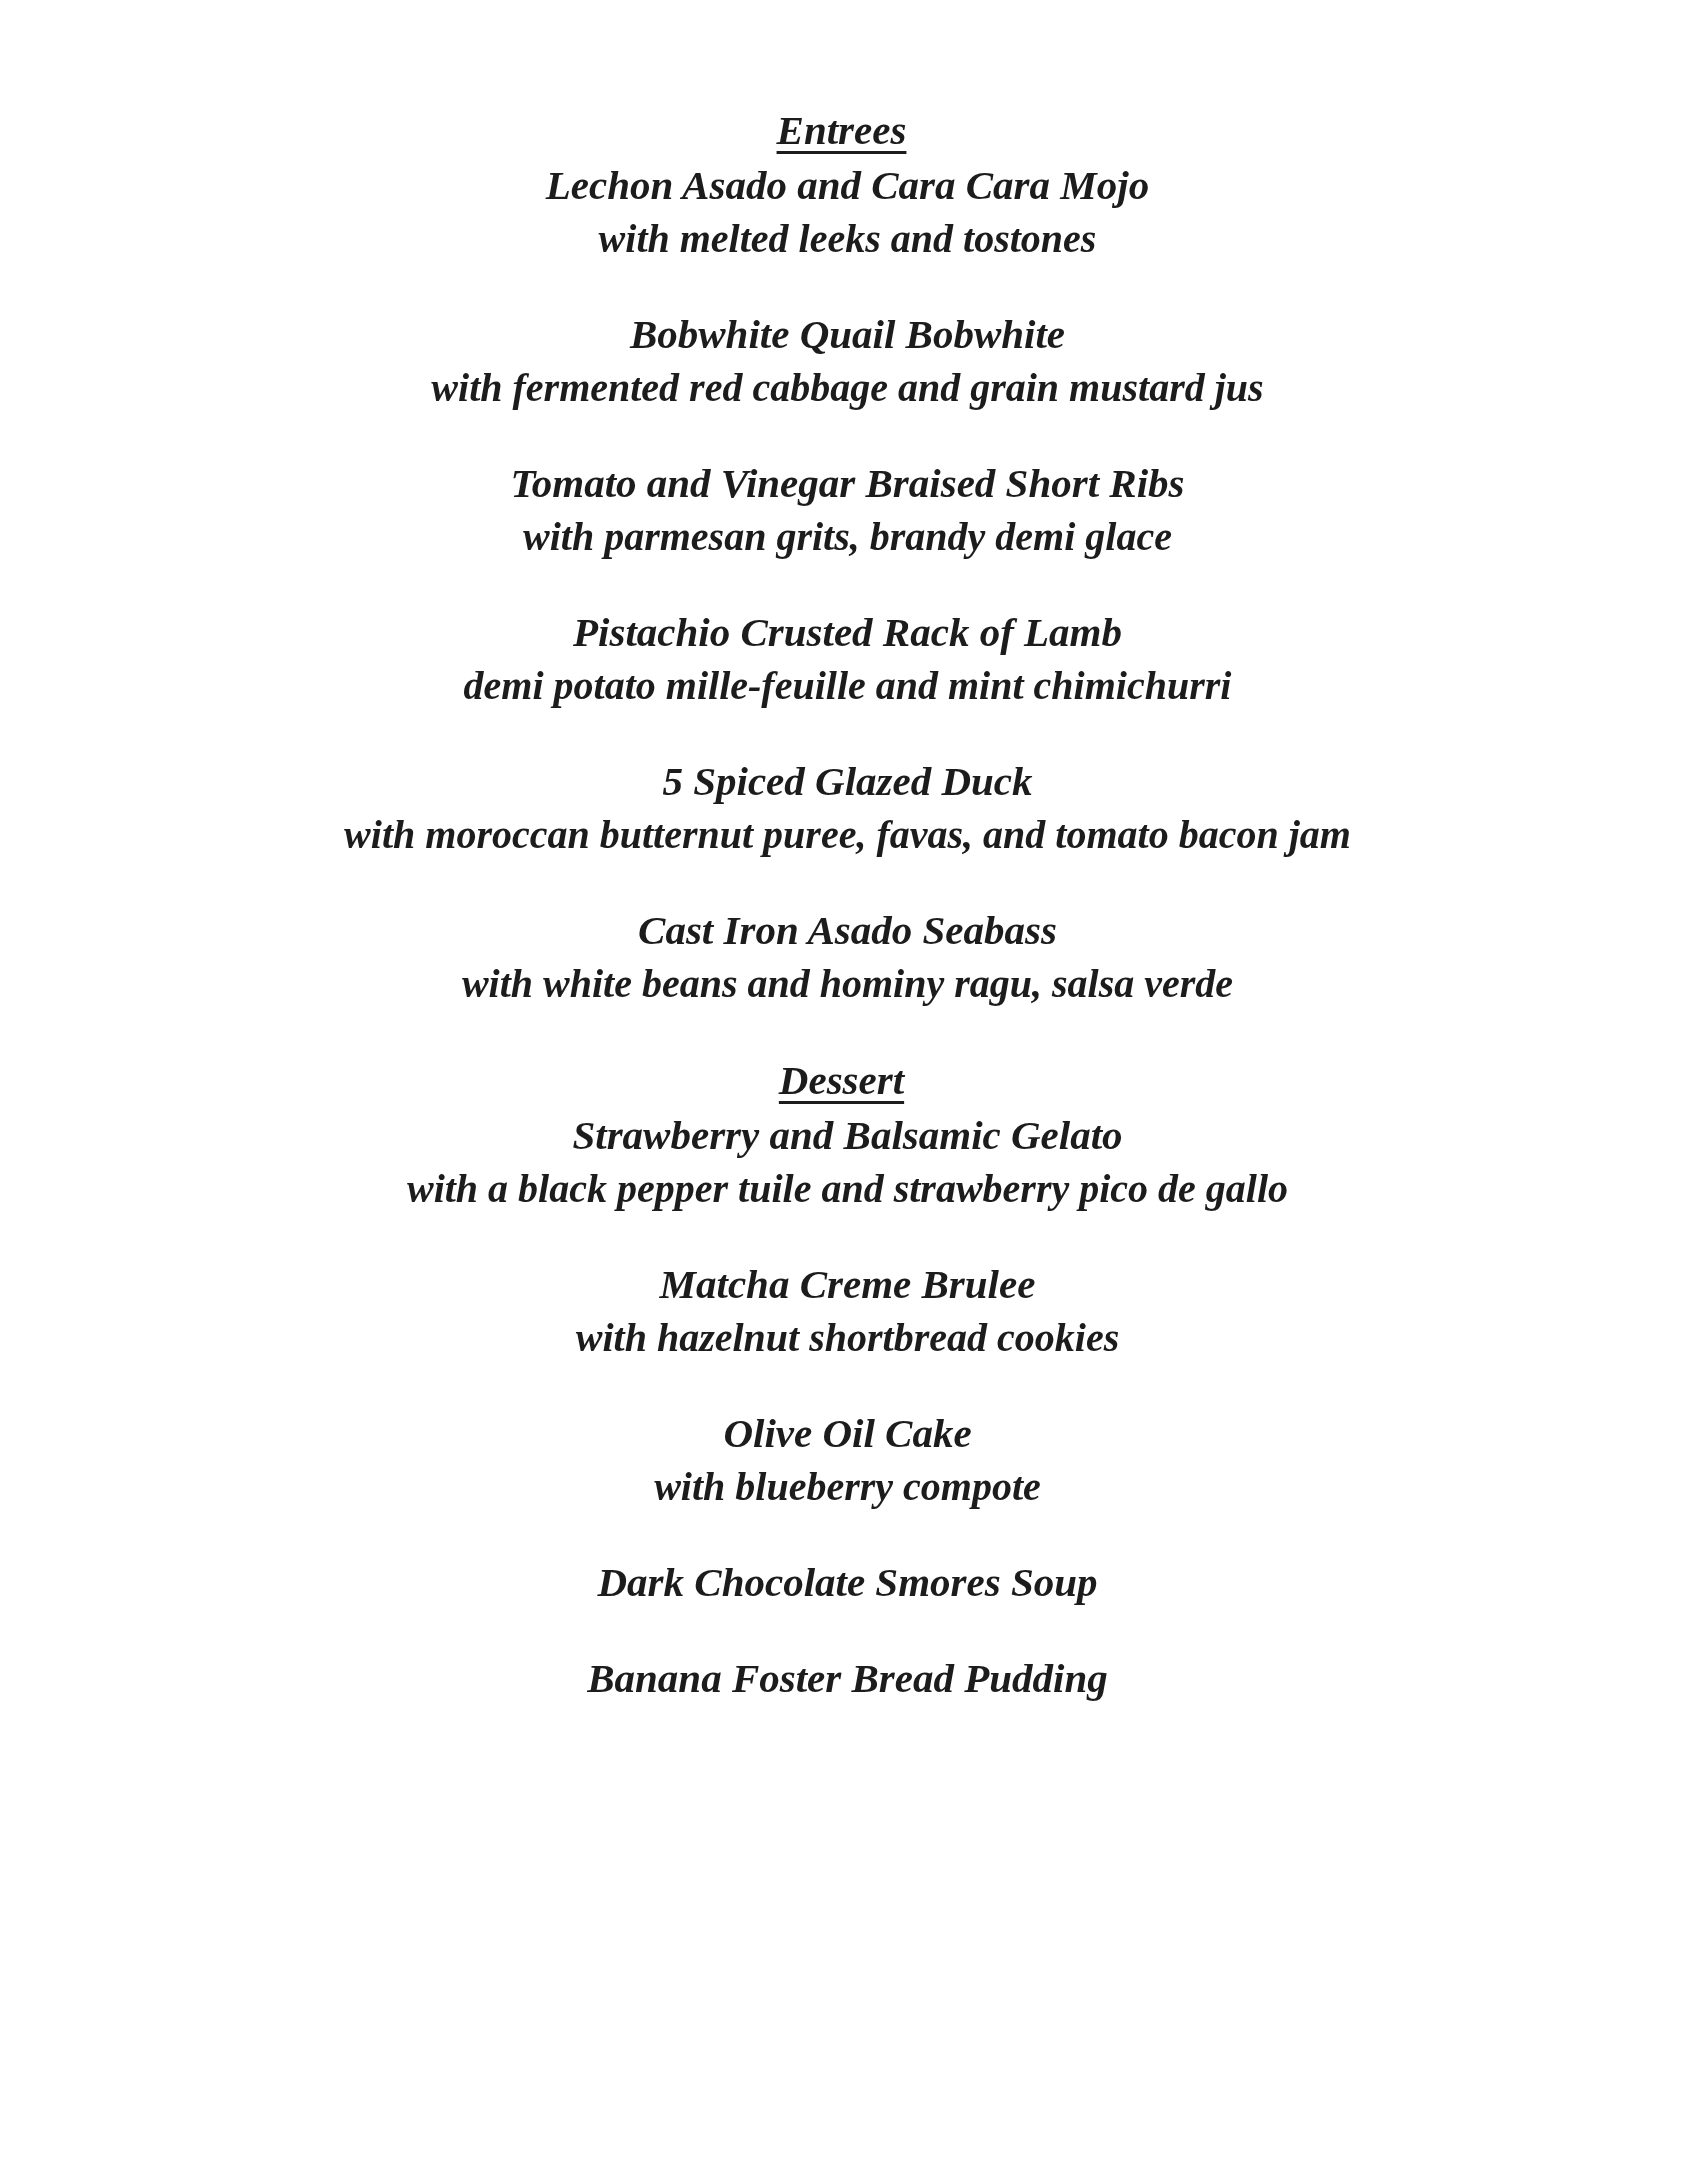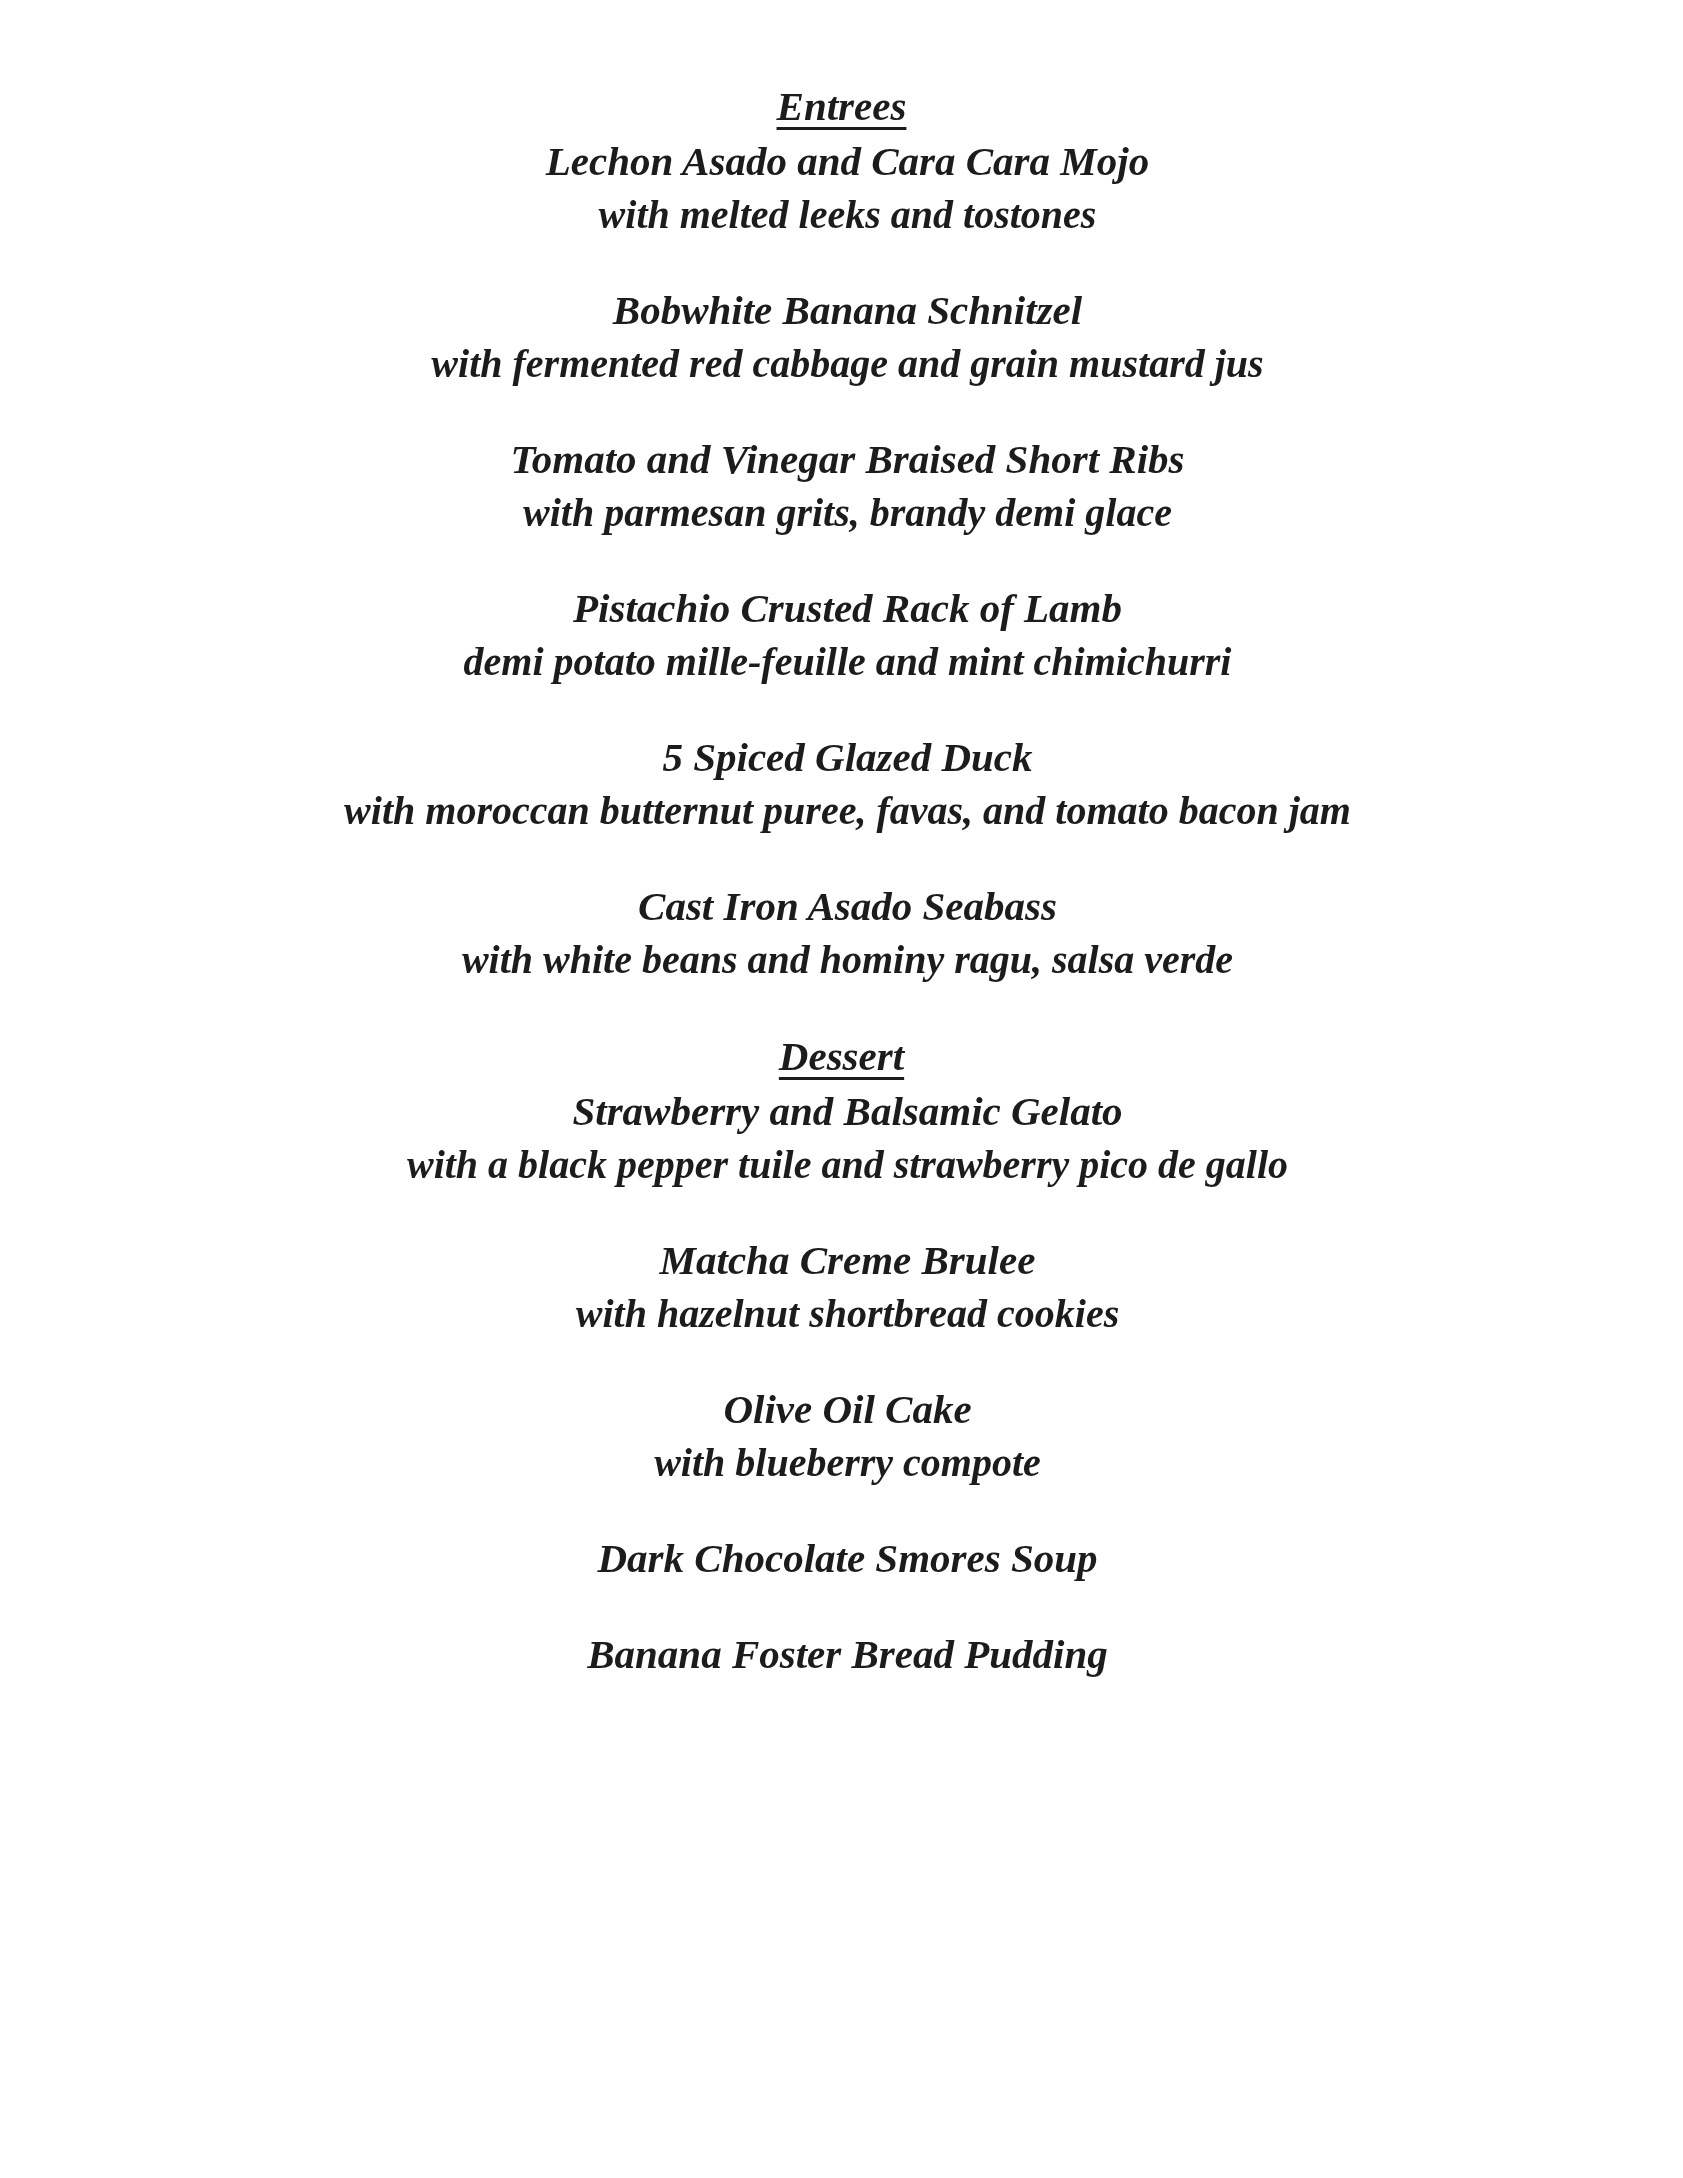--- a/index.html
+++ b/index.html
@@ -12,21 +12,21 @@
     height: 2178px;
     font-family: "Liberation Serif", serif;
     font-style: italic;
     color: #1c1c1c;
     overflow: hidden;
   }
   .menu-page {
     width: 100%;
     height: 100%;
     box-sizing: border-box;
-    padding-top: 80px;
+    padding-top: 104px;
     text-align: center;
   }
   .menu-section + .menu-section {
     margin-top: 44px;
   }
   .section-title {
     margin: 0;
     font-size: 41px;
     font-weight: 700;
     line-height: 53px;
@@ -57,21 +57,21 @@
 
 <main class="menu-page">
   <div>
       <section class="menu-section">
         <h2 class="section-title">Entrees</h2>
         <div class="menu-item">
           <div class="item-name">Lechon Asado and Cara Cara Mojo</div>
           <div class="item-description">with melted leeks and tostones</div>
         </div>
         <div class="menu-item">
-          <div class="item-name">Bobwhite Banana Schnitzel</div>
+          <div class="item-name">Bobwhite Quail Bobwhite</div>
           <div class="item-description">with fermented red cabbage and grain mustard jus</div>
         </div>
         <div class="menu-item">
           <div class="item-name">Tomato and Vinegar Braised Short Ribs</div>
           <div class="item-description">with parmesan grits, brandy demi glace</div>
         </div>
         <div class="menu-item">
           <div class="item-name">Pistachio Crusted Rack of Lamb</div>
           <div class="item-description">demi potato mille-feuille and mint chimichurri</div>
         </div>

